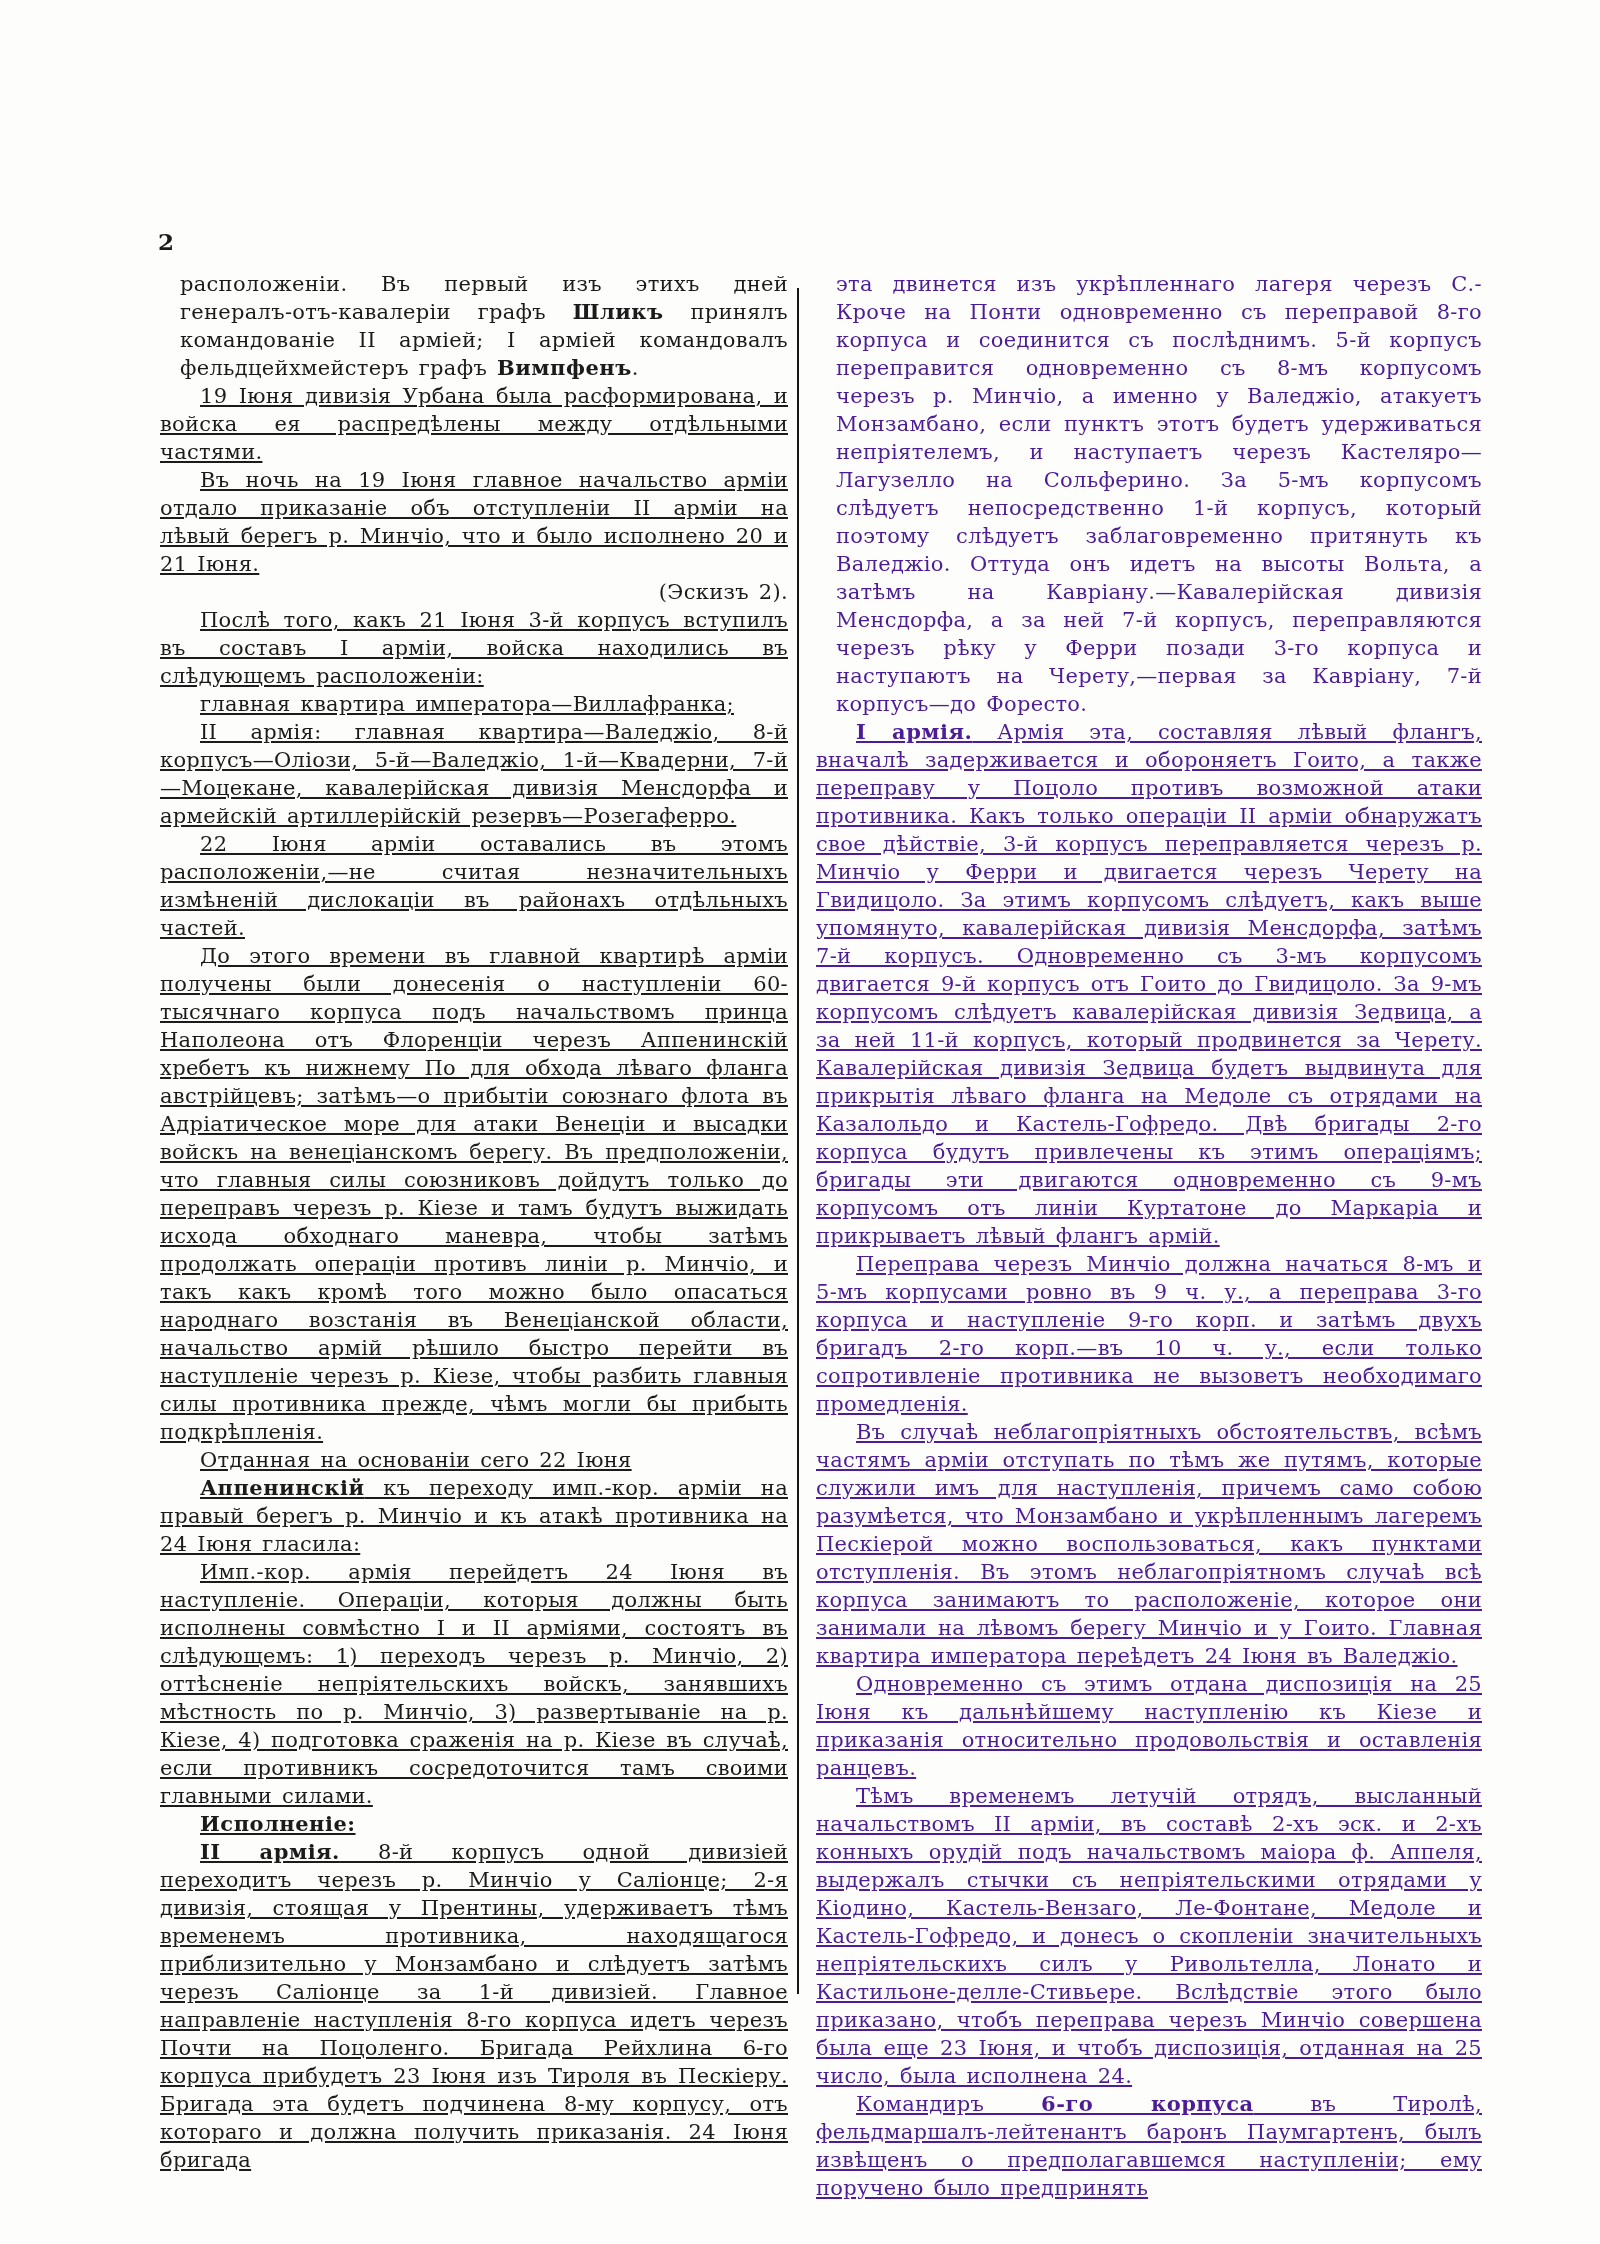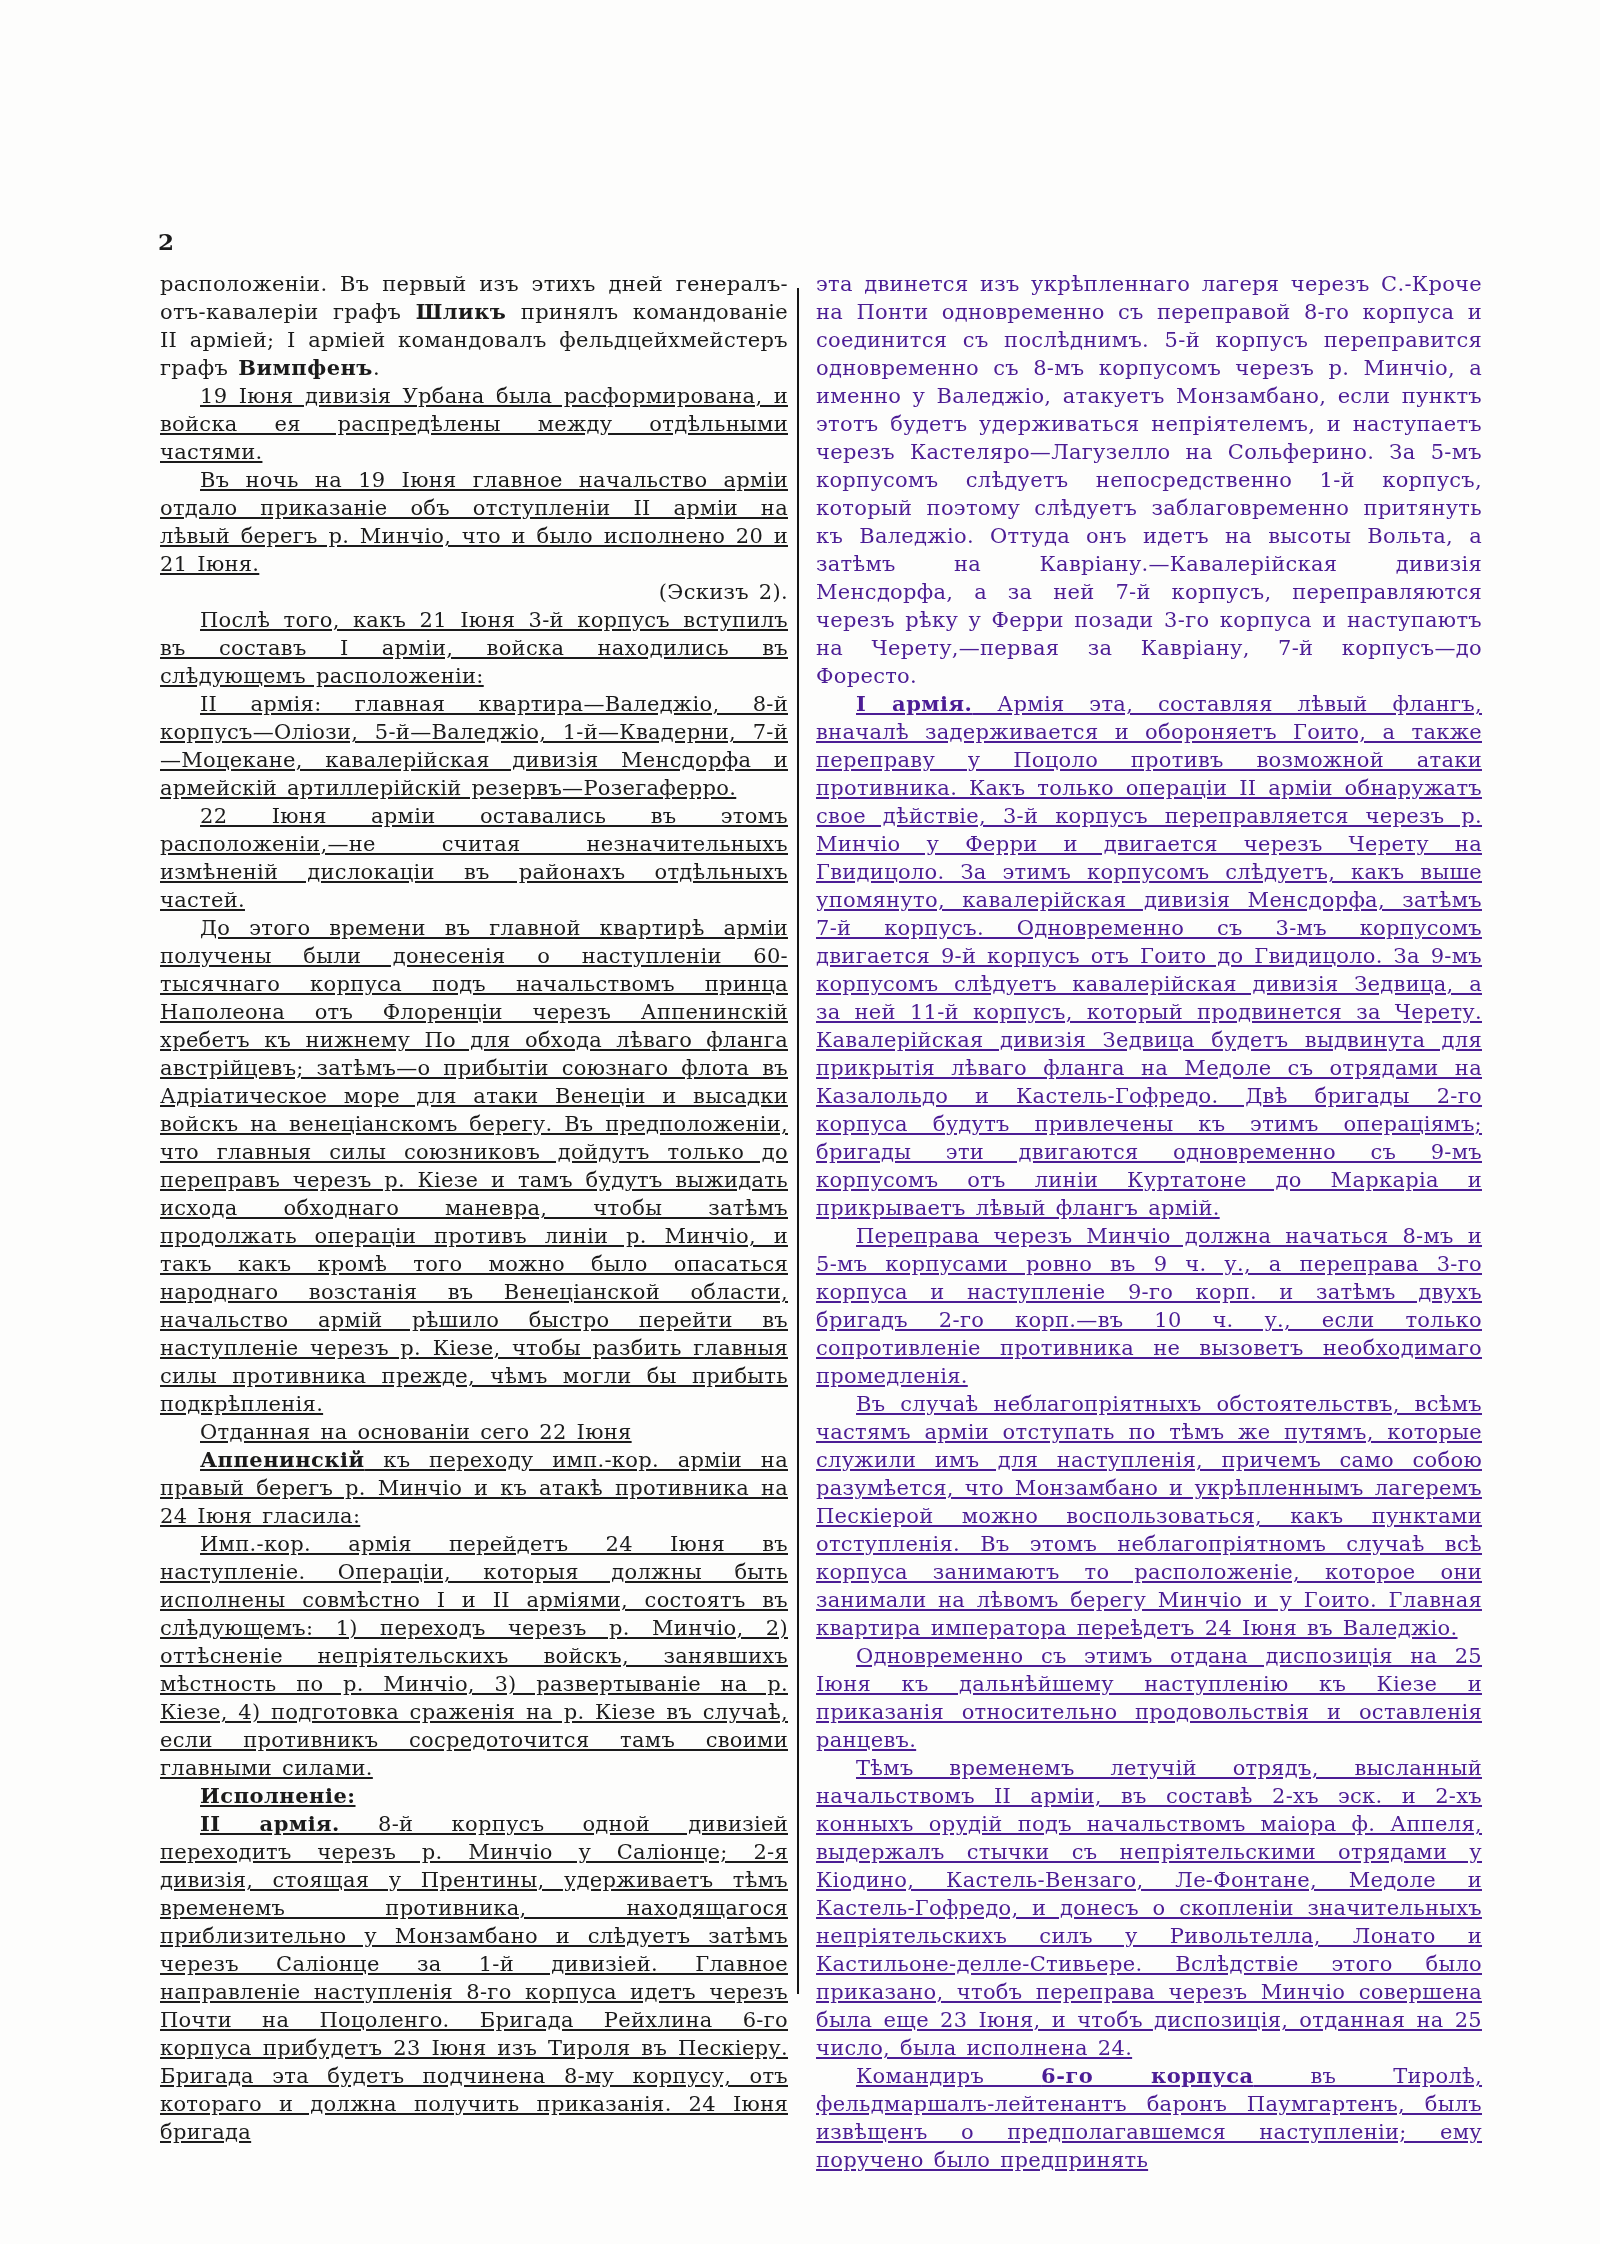--- a/index.html
+++ b/index.html
@@ -34,36 +34,37 @@
   .col-left  { left: 160px; width: 628px; }
   .col-right { left: 816px; width: 666px; }
   .divider {
     position: absolute;
     left: 797px; top: 288px;
     width: 2px; height: 1706px;
     background: #161616;
   }
   .col p { margin: 0; padding: 0; }
   .col p.indent  { text-indent: 40px; text-decoration: underline; }
-  .col p.noindent{ text-indent: 0; }
+  .col p.noindent{ text-indent: 0; margin-left: 20px; }
   .col p.center  { text-align: right; text-indent: 0; }
   .col .b { font-weight: 700; letter-spacing: 0.5px; }
 </style>
 </head>
 <body style="background: rgb(253, 253, 252);">
 
 <div class="page" style="background: rgb(253, 253, 252);">
   <div class="page-number" style="color: rgb(27, 27, 27);">2</div>
   <div class="divider" style="background: rgb(22, 22, 22);"></div>
   <div class="col col-left" id="col-left" style="color: rgb(27, 27, 27);">
       <p class="noindent"><span>расположеніи. Въ первый изъ этихъ дней генералъ-отъ-кавалеріи графъ </span><span class="b">Шликъ</span><span> принялъ командованіе II арміей; I арміей командовалъ фельдцейхмейстеръ графъ </span><span class="b">Вимпфенъ</span><span>.</span></p>
       <p class="indent"><span>19 Іюня дивизія Урбана была расформирована, и войска ея распредѣлены между отдѣльными частями.</span></p>
       <p class="indent"><span>Въ ночь на 19 Іюня главное начальство арміи отдало приказаніе объ отступленіи II арміи на лѣвый берегъ р. Минчіо, что и было исполнено 20 и 21 Іюня.</span></p>
       <p class="center"><span>(Эскизъ 2).</span></p>
       <p class="indent"><span>Послѣ того, какъ 21 Іюня 3-й корпусъ вступилъ въ составъ I арміи, войска находились въ слѣдующемъ расположеніи:</span></p>
+      <p class="indent"><span>главная квартира императора—Виллафранка;</span></p>
       <p class="indent"><span>II армія: главная квартира—Валеджіо, 8-й корпусъ—Оліози, 5-й—Валеджіо, 1-й—Квадерни, 7-й—Моцекане, кавалерійская дивизія Менсдорфа и армейскій артиллерійскій резервъ—Розегаферро.</span></p>
       <p class="indent"><span>22 Іюня арміи оставались въ этомъ расположеніи,—не считая незначительныхъ измѣненій дислокаціи въ районахъ отдѣльныхъ частей.</span></p>
       <p class="indent"><span>До этого времени въ главной квартирѣ арміи получены были донесенія о наступленіи 60-тысячнаго корпуса подъ начальствомъ принца Наполеона отъ Флоренціи черезъ Аппенинскій хребетъ къ нижнему По для обхода лѣваго фланга австрійцевъ; затѣмъ—о прибытіи союзнаго флота въ Адріатическое море для атаки Венеціи и высадки войскъ на венеціанскомъ берегу. Въ предположеніи, что главныя силы союзниковъ дойдутъ только до переправъ черезъ р. Кіезе и тамъ будутъ выжидать исхода обходнаго маневра, чтобы затѣмъ продолжать операціи противъ линіи р. Минчіо, и такъ какъ кромѣ того можно было опасаться народнаго возстанія въ Венеціанской области, начальство армій рѣшило быстро перейти въ наступленіе черезъ р. Кіезе, чтобы разбить главныя силы противника прежде, чѣмъ могли бы прибыть подкрѣпленія.</span></p>
       <p class="indent"><span>Отданная на основаніи сего 22 Іюня</span></p>
       <p class="indent"><span class="b">Аппенинскій</span><span> къ переходу имп.-кор. арміи на правый берегъ р. Минчіо и къ атакѣ противника на 24 Іюня гласила:</span></p>
       <p class="indent"><span>Имп.-кор. армія перейдетъ 24 Іюня въ наступленіе. Операціи, которыя должны быть исполнены совмѣстно I и II арміями, состоятъ въ слѣдующемъ: 1) переходъ черезъ р. Минчіо, 2) оттѣсненіе непріятельскихъ войскъ, занявшихъ мѣстность по р. Минчіо, 3) развертываніе на р. Кіезе, 4) подготовка сраженія на р. Кіезе въ случаѣ, если противникъ сосредоточится тамъ своими главными силами.</span></p>
       <p class="indent"><span class="b">Исполненіе:</span></p>
       <p class="indent"><span class="b">II армія.</span><span> 8-й корпусъ одной дивизіей переходитъ черезъ р. Минчіо у Саліонце; 2-я дивизія, стоящая у Прентины, удерживаетъ тѣмъ временемъ противника, находящагося приблизительно у Монзамбано и слѣдуетъ затѣмъ черезъ Саліонце за 1-й дивизіей. Главное направленіе наступленія 8-го корпуса идетъ черезъ Почти на Поцоленго. Бригада Рейхлина 6-го корпуса прибудетъ 23 Іюня изъ Тироля въ Пескіеру. Бригада эта будетъ подчинена 8-му корпусу, отъ котораго и должна получить приказанія. 24 Іюня бригада</span></p>
     </div>
   <div class="col col-right" id="col-right" style="color: #4c1d95;">

